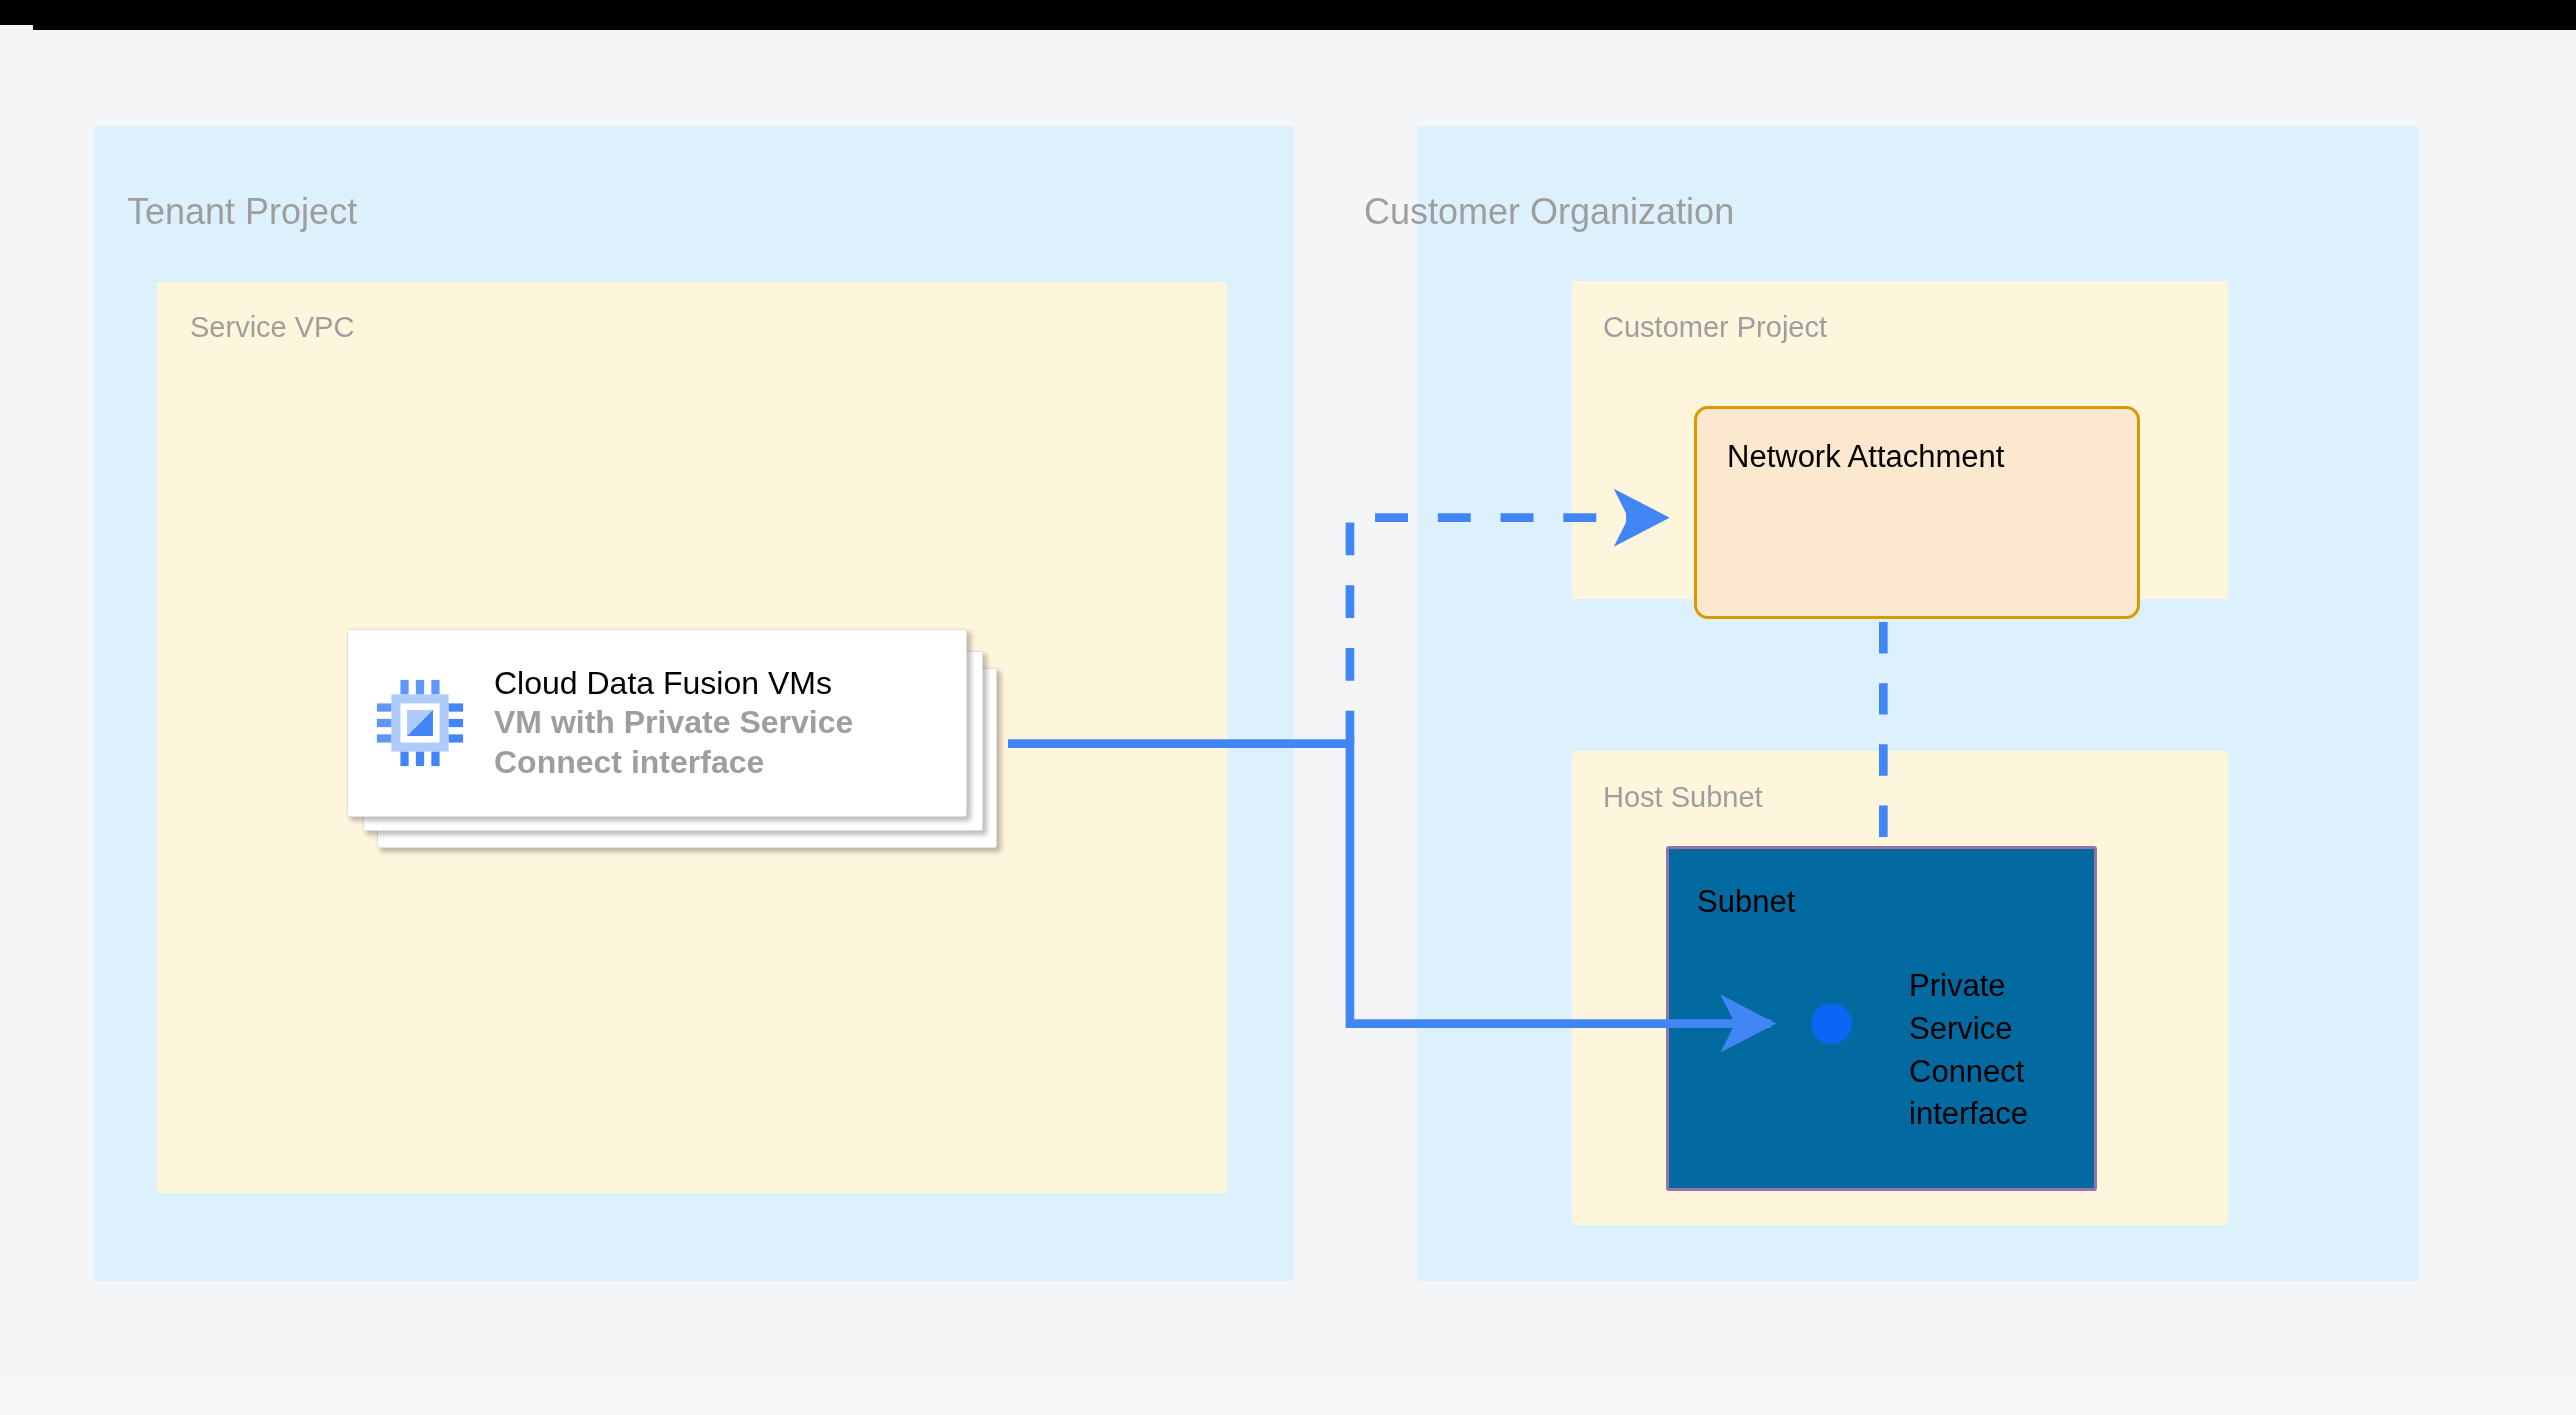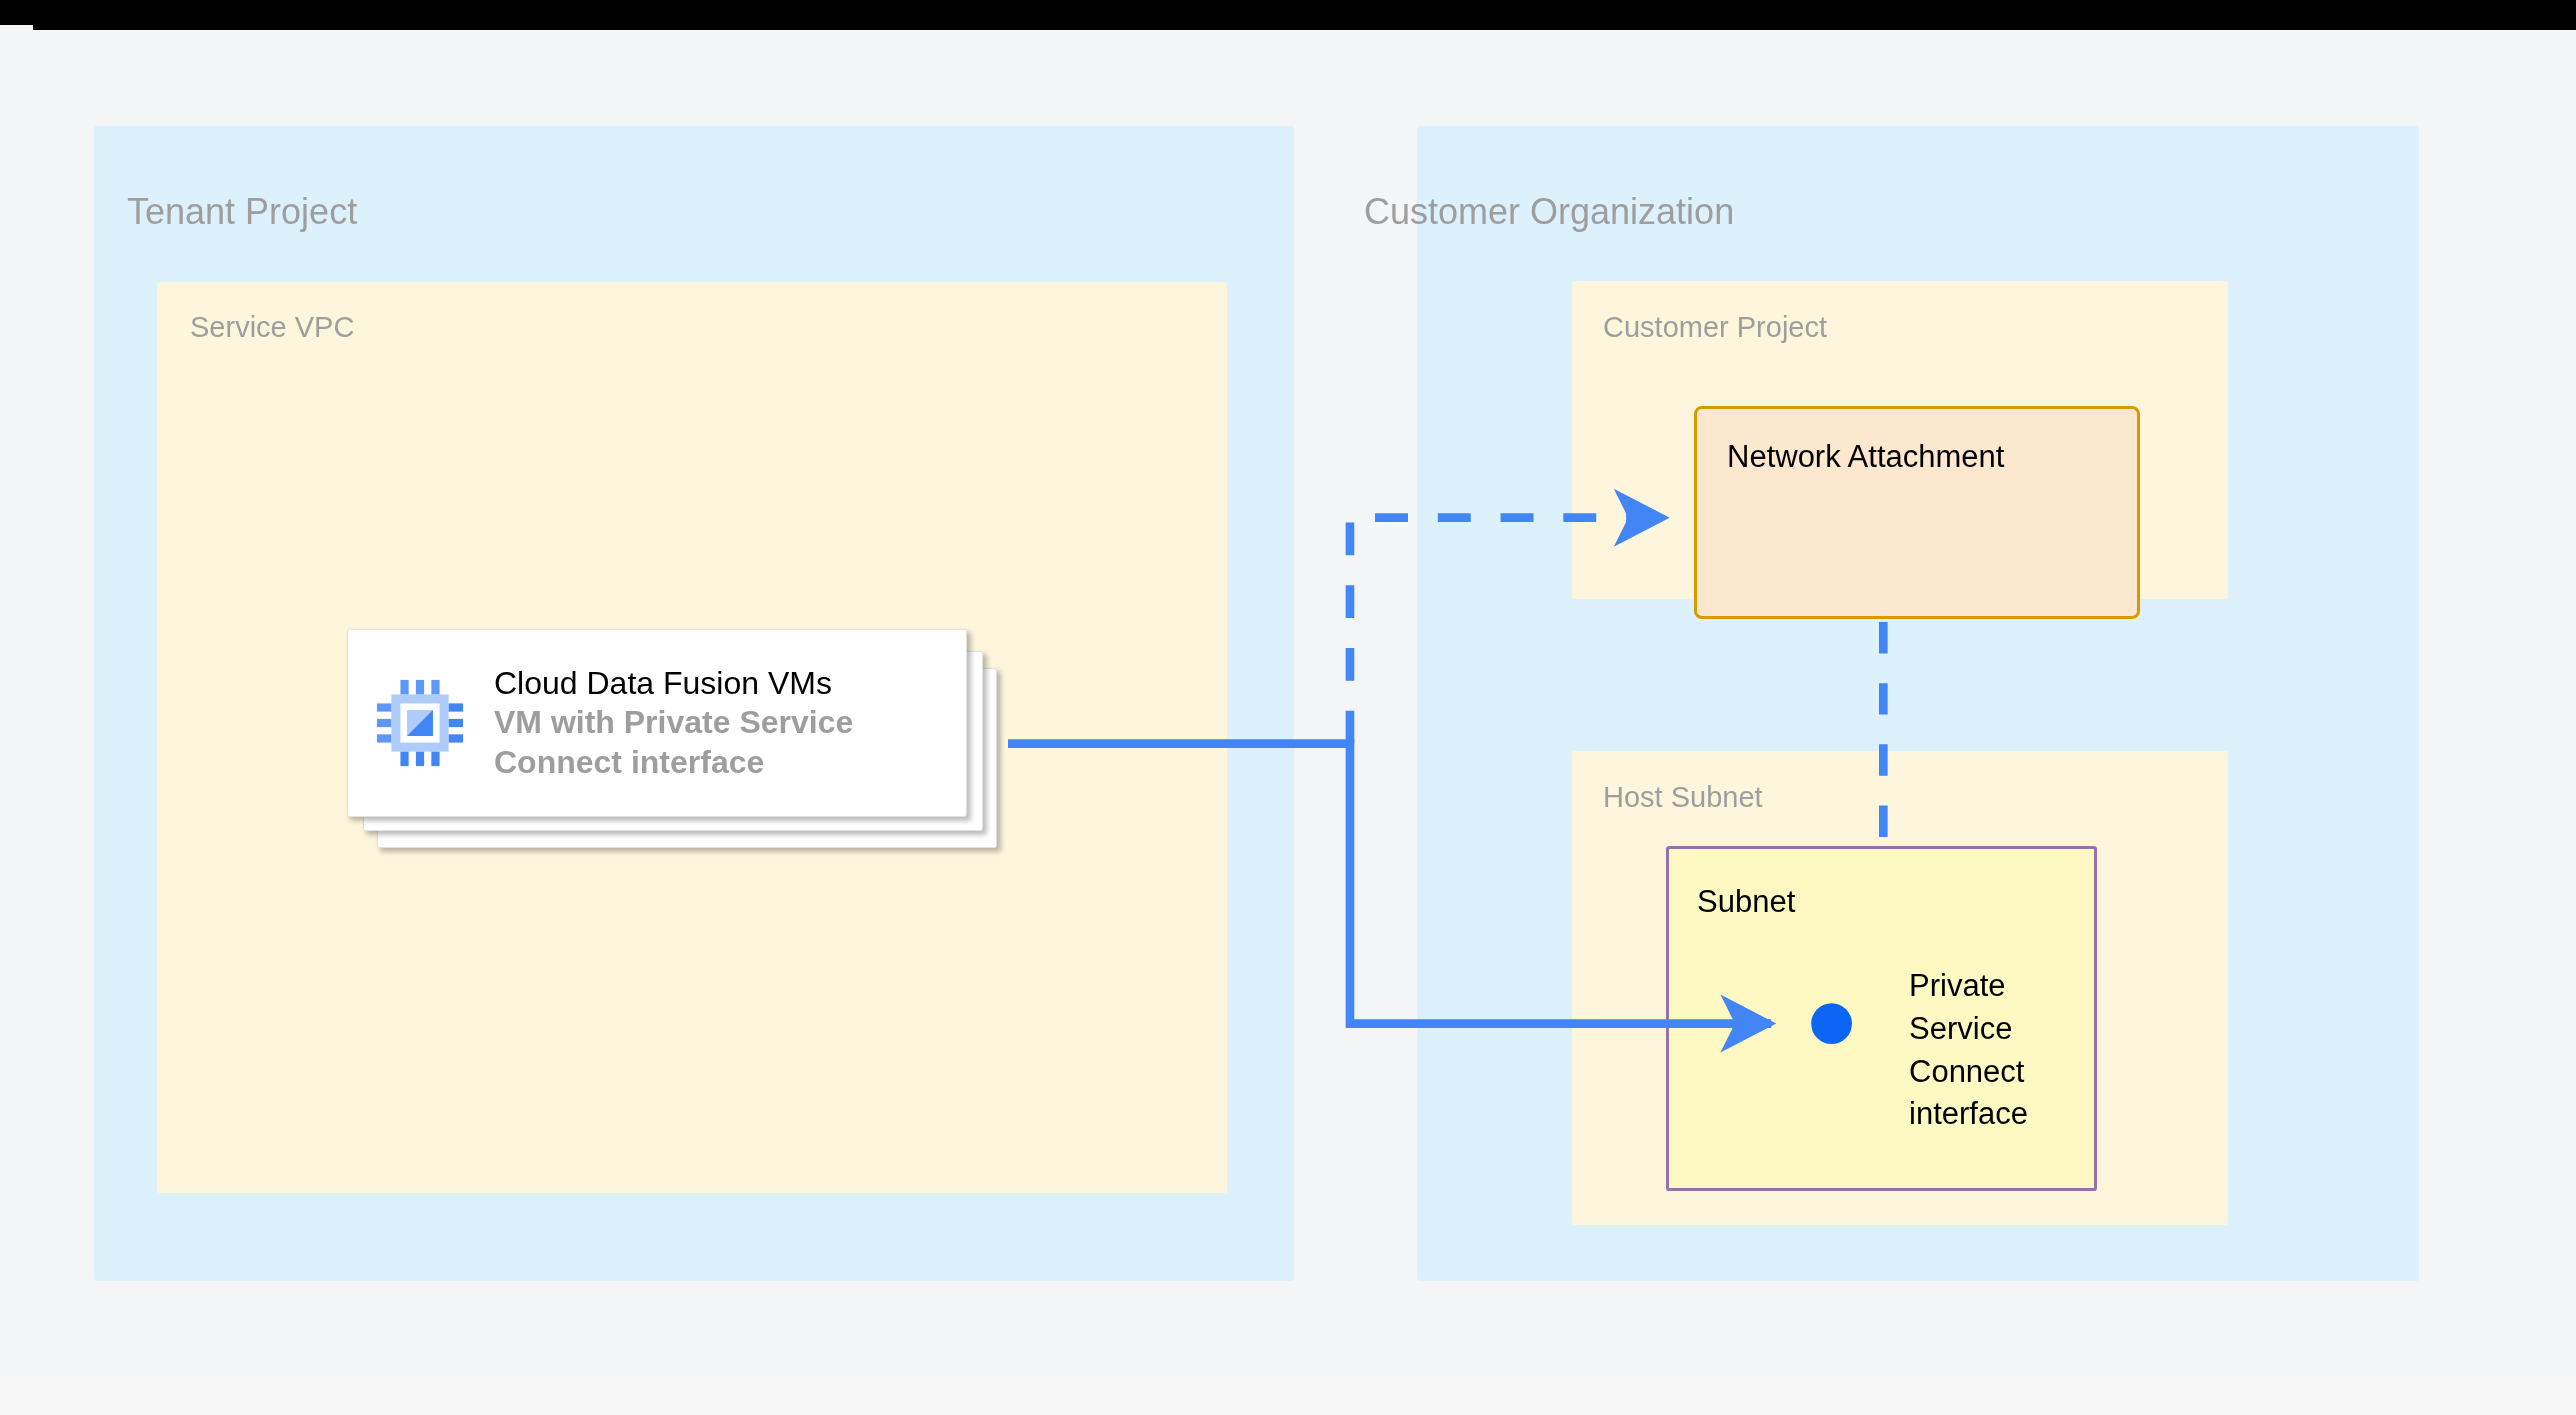--- a/index.html
+++ b/index.html
@@ -66,31 +66,31 @@
 
   #host-project     { left: 1572px; top: 751px; width: 656px; height: 474px; }
   #host-project-label { left: 1603px; top: 781px; }
 
   
   #network-attachment {
     position: absolute;
     left: 1694px; top: 406px; width: 446px; height: 213px;
     background: #fce8cf;
     border: 3.9px solid #d79b00;
-    border-radius: 8px;
+    border-radius: 14px;
   }
   #network-attachment-label {
     position: absolute; left: 30px; top: 30px;
     font-size: 31px; color: #000000; white-space: nowrap;
   }
 
   #subnet-box {
     position: absolute;
     left: 1666px; top: 846px; width: 431px; height: 345px;
-    background: #fef9c3;
+    background: #0369a1;
     border: 3.9px solid #9673a6;
     border-radius: 3.1px;
   }
   #subnet-label {
     position: absolute; left: 28px; top: 35px;
     font-size: 31px; color: #000000; white-space: nowrap;
   }
   #psc-interface-label {
     position: absolute; left: 210px; top: 116px; width: 165px;
     font-size: 31px; line-height: 1.38; color: #000000; margin-left: 30px;

